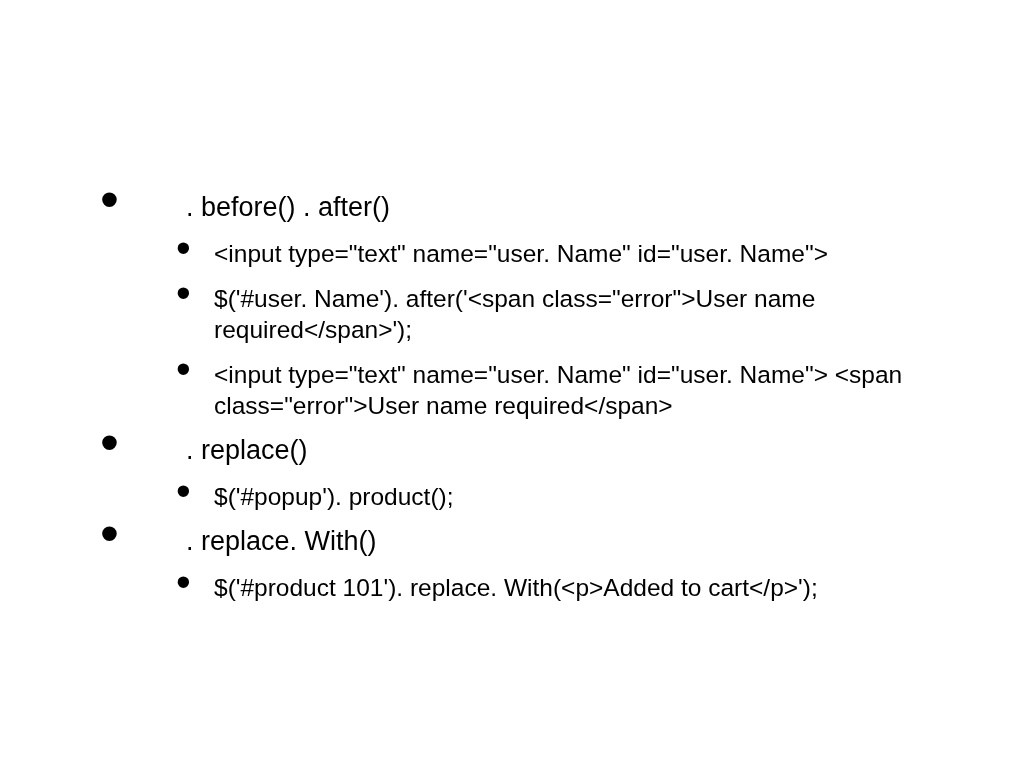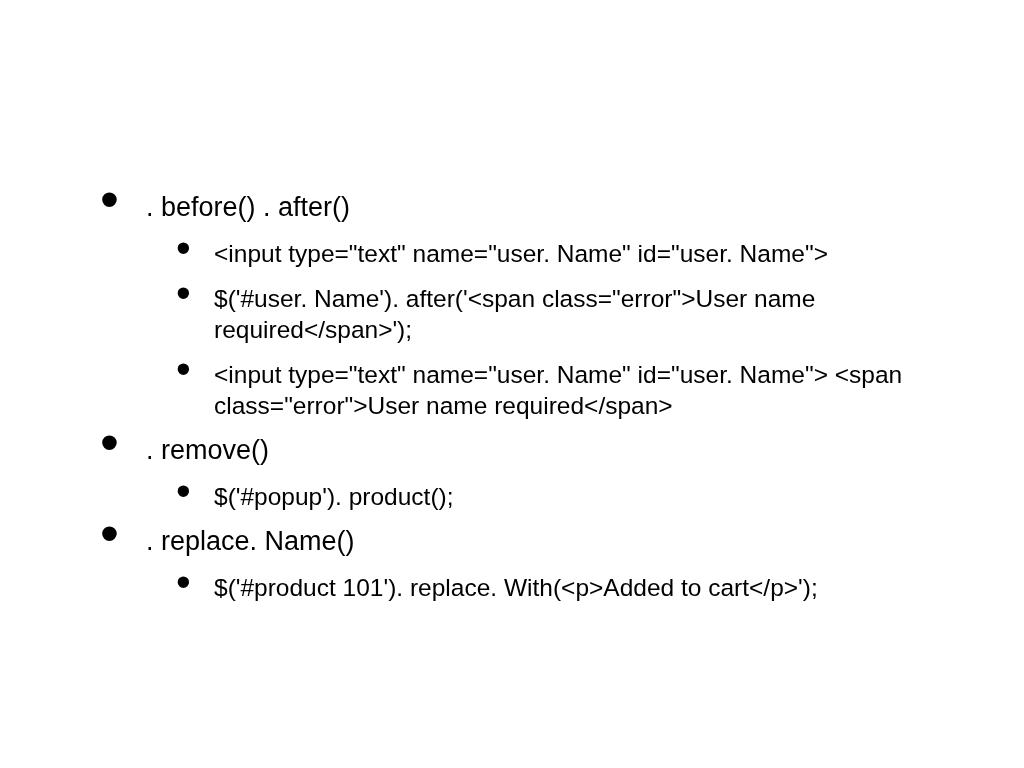--- a/index.html
+++ b/index.html
@@ -42,20 +42,21 @@
     left: 0;
     top: -16px;
     font-size: 54px;
     line-height: 54px;
   }
   li.l1 > .txt {
     font-size: 27px;
     line-height: 34px;
     display: block;
     padding-top: 2px;
+    margin-left: 40px;
   }
   li.l2 {
     position: relative;
     padding-left: 38px;
     margin-top: 14px;
     margin-bottom: 10px;
   }
   li.l2 > .bullet {
     position: absolute;
     left: 0;
@@ -89,32 +90,32 @@
         </li>
         <li class="l2">
           <span class="bullet">•</span>
           <span class="txt">&lt;input type="text" name="user. Name" id="user. Name"&gt; &lt;span class="error"&gt;User name required&lt;/span&gt;</span>
         </li>
       </ul>
     </li>
 
     <li class="l1">
       <span class="bullet">•</span>
-      <span class="txt">. remove()</span>
+      <span class="txt">. replace()</span>
       <ul class="inner">
         <li class="l2">
           <span class="bullet">•</span>
           <span class="txt">$('#popup'). product();</span>
         </li>
       </ul>
     </li>
 
     <li class="l1">
       <span class="bullet">•</span>
-      <span class="txt">. replace. Name()</span>
+      <span class="txt">. replace. With()</span>
       <ul class="inner">
         <li class="l2">
           <span class="bullet">•</span>
           <span class="txt">$('#product 101'). replace. With(&lt;p&gt;Added to cart&lt;/p&gt;');</span>
         </li>
       </ul>
     </li>
 
   </ul>
 </div>

